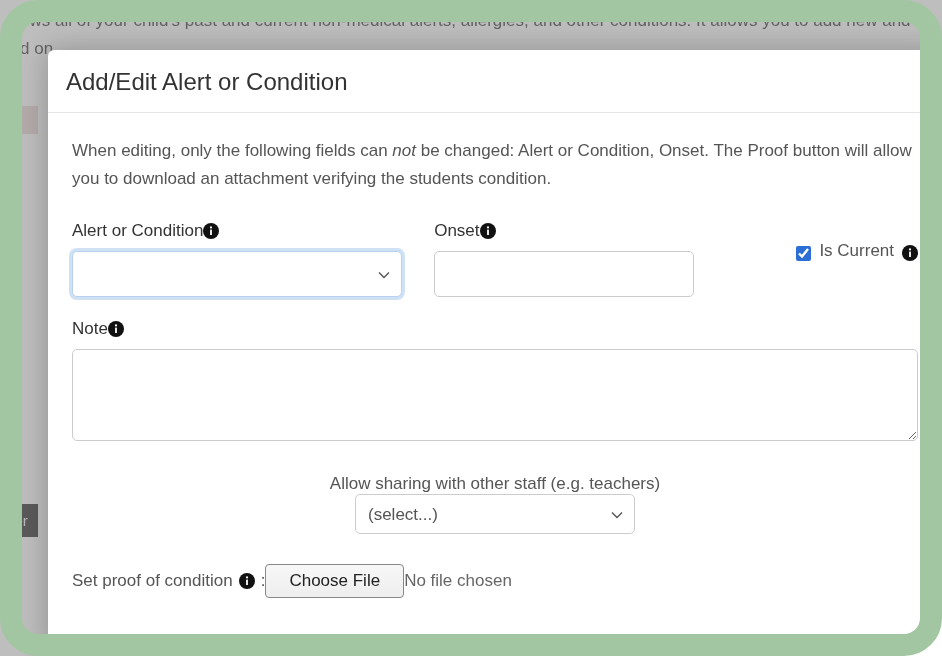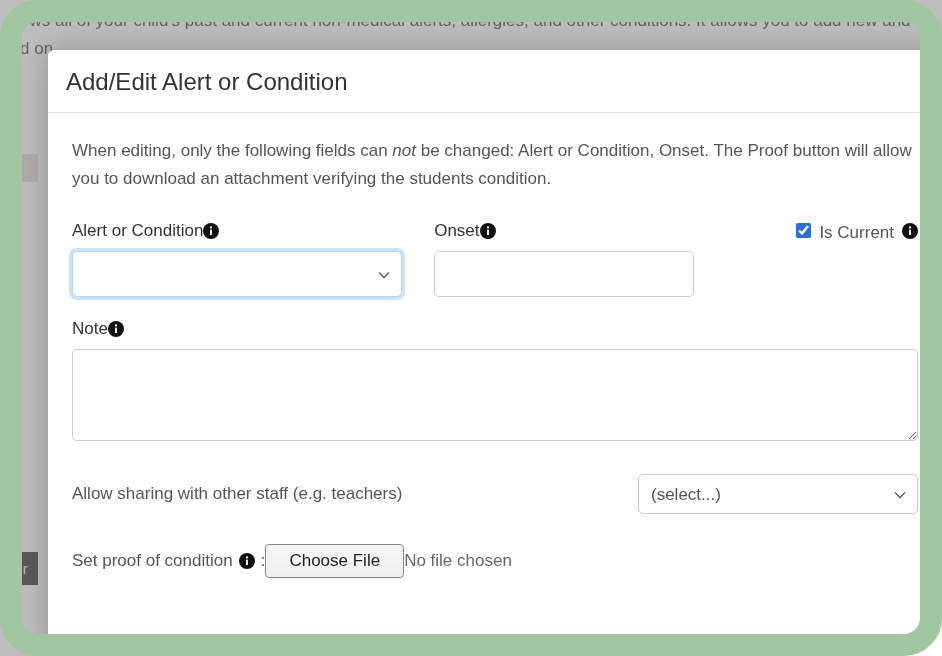--- a/index.html
+++ b/index.html
@@ -33,21 +33,20 @@
       color: #333;
       z-index: 0;
       line-height: 1.5;
     }
     .bg-text-row1 { margin-bottom: 2px; }
     .bg-fragments {
       position: absolute;
       left: 0;
       width: 38px;
       z-index: 0;
-      margin-top: 48px;
     }
     .frag-rm { top: 106px; background: #e8d6d6; color: #7a2a2a; padding: 5px 0 5px 2px; font-size: 16px; }
     .frag-xt { top: 218px; color: #333; font-size: 16px; }
     .frag-nter { top: 504px; background: #222; color: #eee; padding: 8px 0 8px 2px; font-size: 15px; }
 
     .modal {
       position: absolute;
       top: 50px;
       left: 48px;
       right: 0;
@@ -140,36 +139,37 @@
       border: 1px solid #ccc;
       border-radius: 5px;
       background: #fff;
       padding: 10px 12px;
       font-size: 16px;
       resize: both;
       font-family: inherit;
     }
     .checkbox-row {
       display: flex;
-      align-items: flex-start;
+      align-items: flex-end;
       gap: 8px;
-      margin-top: 0;
+      margin-top: 18px;
     }
     .checkbox {
       width: 15px; height: 15px;
       accent-color: #2b6fd6;
     }
     .note-block { margin-bottom: 28px; }
     .note-block .field-label { margin-bottom: 10px; }
 
     .share-row {
       display: flex;
       align-items: center;
       justify-content: space-between;
       margin-bottom: 30px;
+      flex-direction: column;
     }
     .share-label {
       font-size: 17px;
       color: #555;
     }
     .share-select-wrap {
       position: relative;
       width: 280px;
     }
     .share-select {

